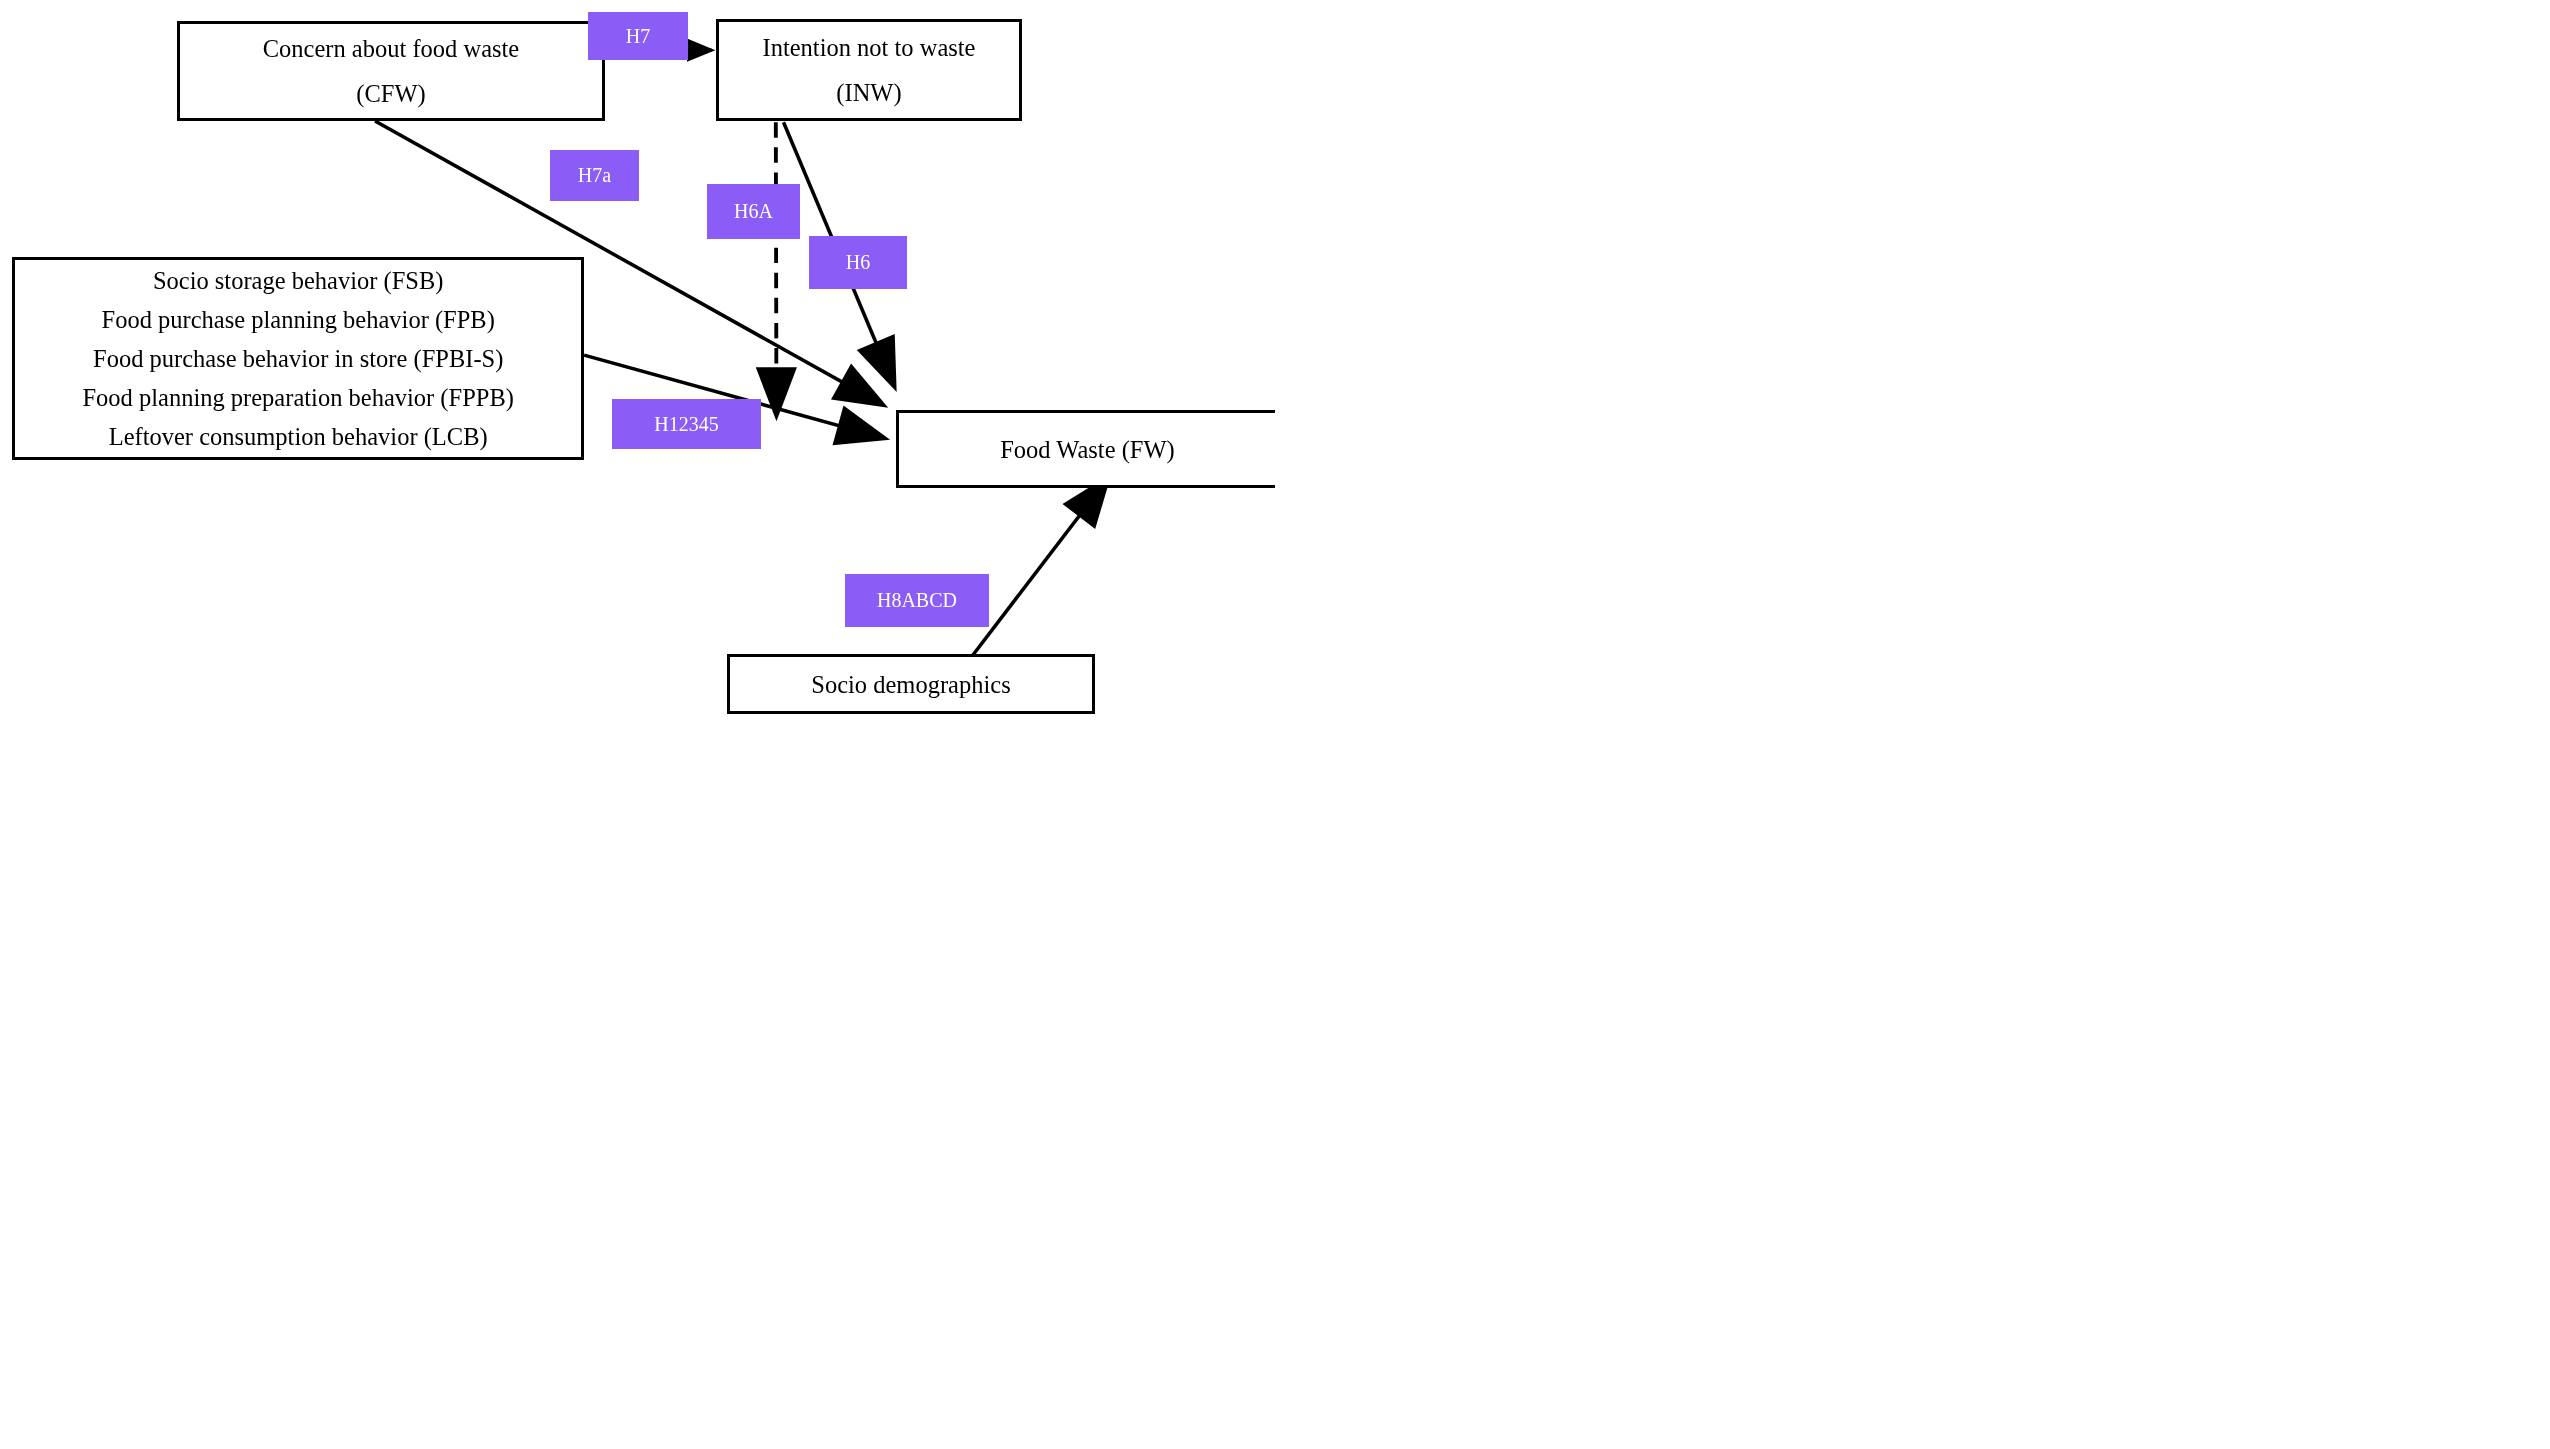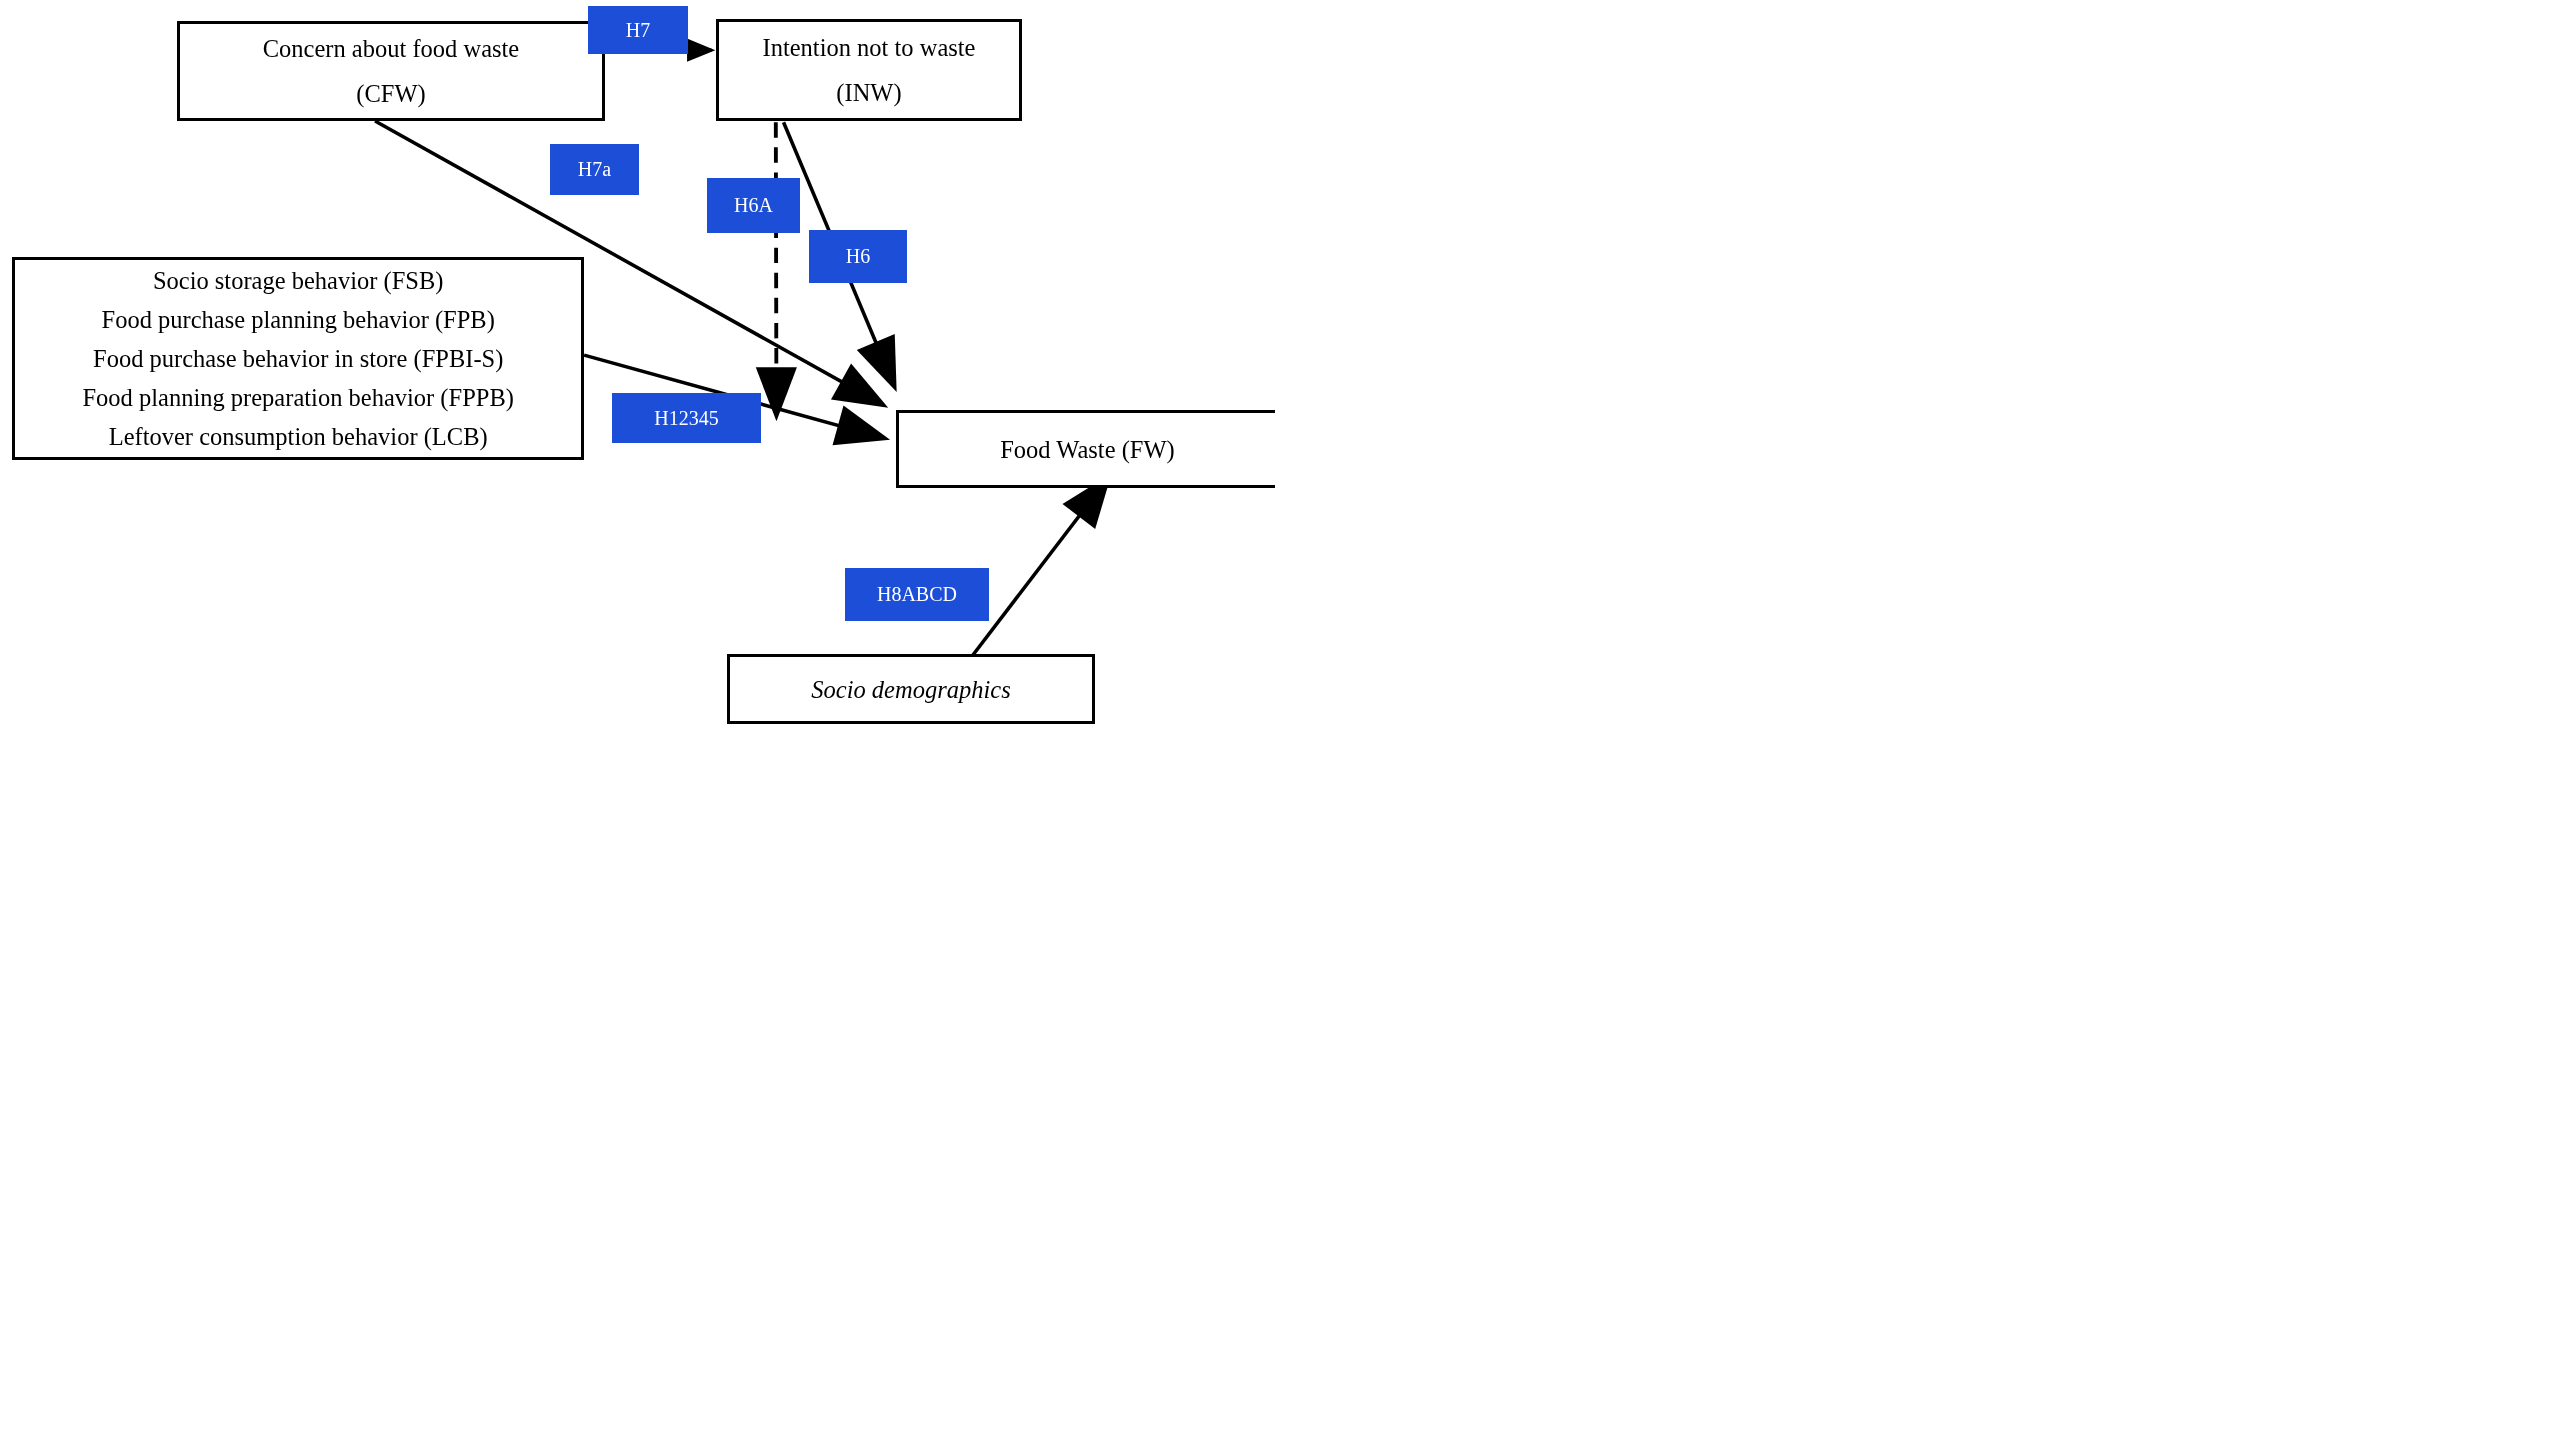--- a/index.html
+++ b/index.html
@@ -31,35 +31,36 @@
     justify-content: center;
     text-align: center;
     color: #000000;
     font-size: 24.5px;
   }
   .node .nline { line-height: 45px; white-space: nowrap; }
   .node.multi .nline { line-height: 39px; }
   .hlabel {
     position: absolute;
     box-sizing: border-box;
-    background: #1d4ed8;
+    background: #8b5cf6;
     color: #ffffff;
     display: flex;
     align-items: center;
     justify-content: center;
     text-align: center;
     font-size: 20px;
     white-space: nowrap;
+    margin-top: 6px;
   }
   
   #node-cfw       { left: 177px;  top: 20.6px;   width: 428px; height: 100px; }
   #node-inw       { left: 716px; top: 19.3px;   width: 306px; height: 102px; }
   #node-behaviors { left: 12.2px;   top: 257px;  width: 572px; height: 203px; }
   #node-fw        { left: 896px; top: 410px;  width: 383px; height: 78px;  }
-  #node-socio     { left: 727px; top: 654px; width: 368px; height: 70px; font-style: italic;  }
+  #node-socio     { left: 727px; top: 654px; width: 368px; height: 60px;  }
   
   #label-h7     { left: 588px;  top: 6.4px;  width: 100px; height: 48px;  }
   #label-h7a    { left: 550px;  top: 144px; width: 89px; height: 51px;  }
   #label-h6a    { left: 707px; top: 178px; width: 93px; height: 55px;  }
   #label-h6     { left: 809px; top: 230px; width: 98px; height: 53px;  }
   #label-h12345 { left: 612px;  top: 393px; width: 149px; height: 50px; }
   #label-h8abcd { left: 845px; top: 568px; width: 144px; height: 53px;  }
 </style>
 </head>
 <body>

